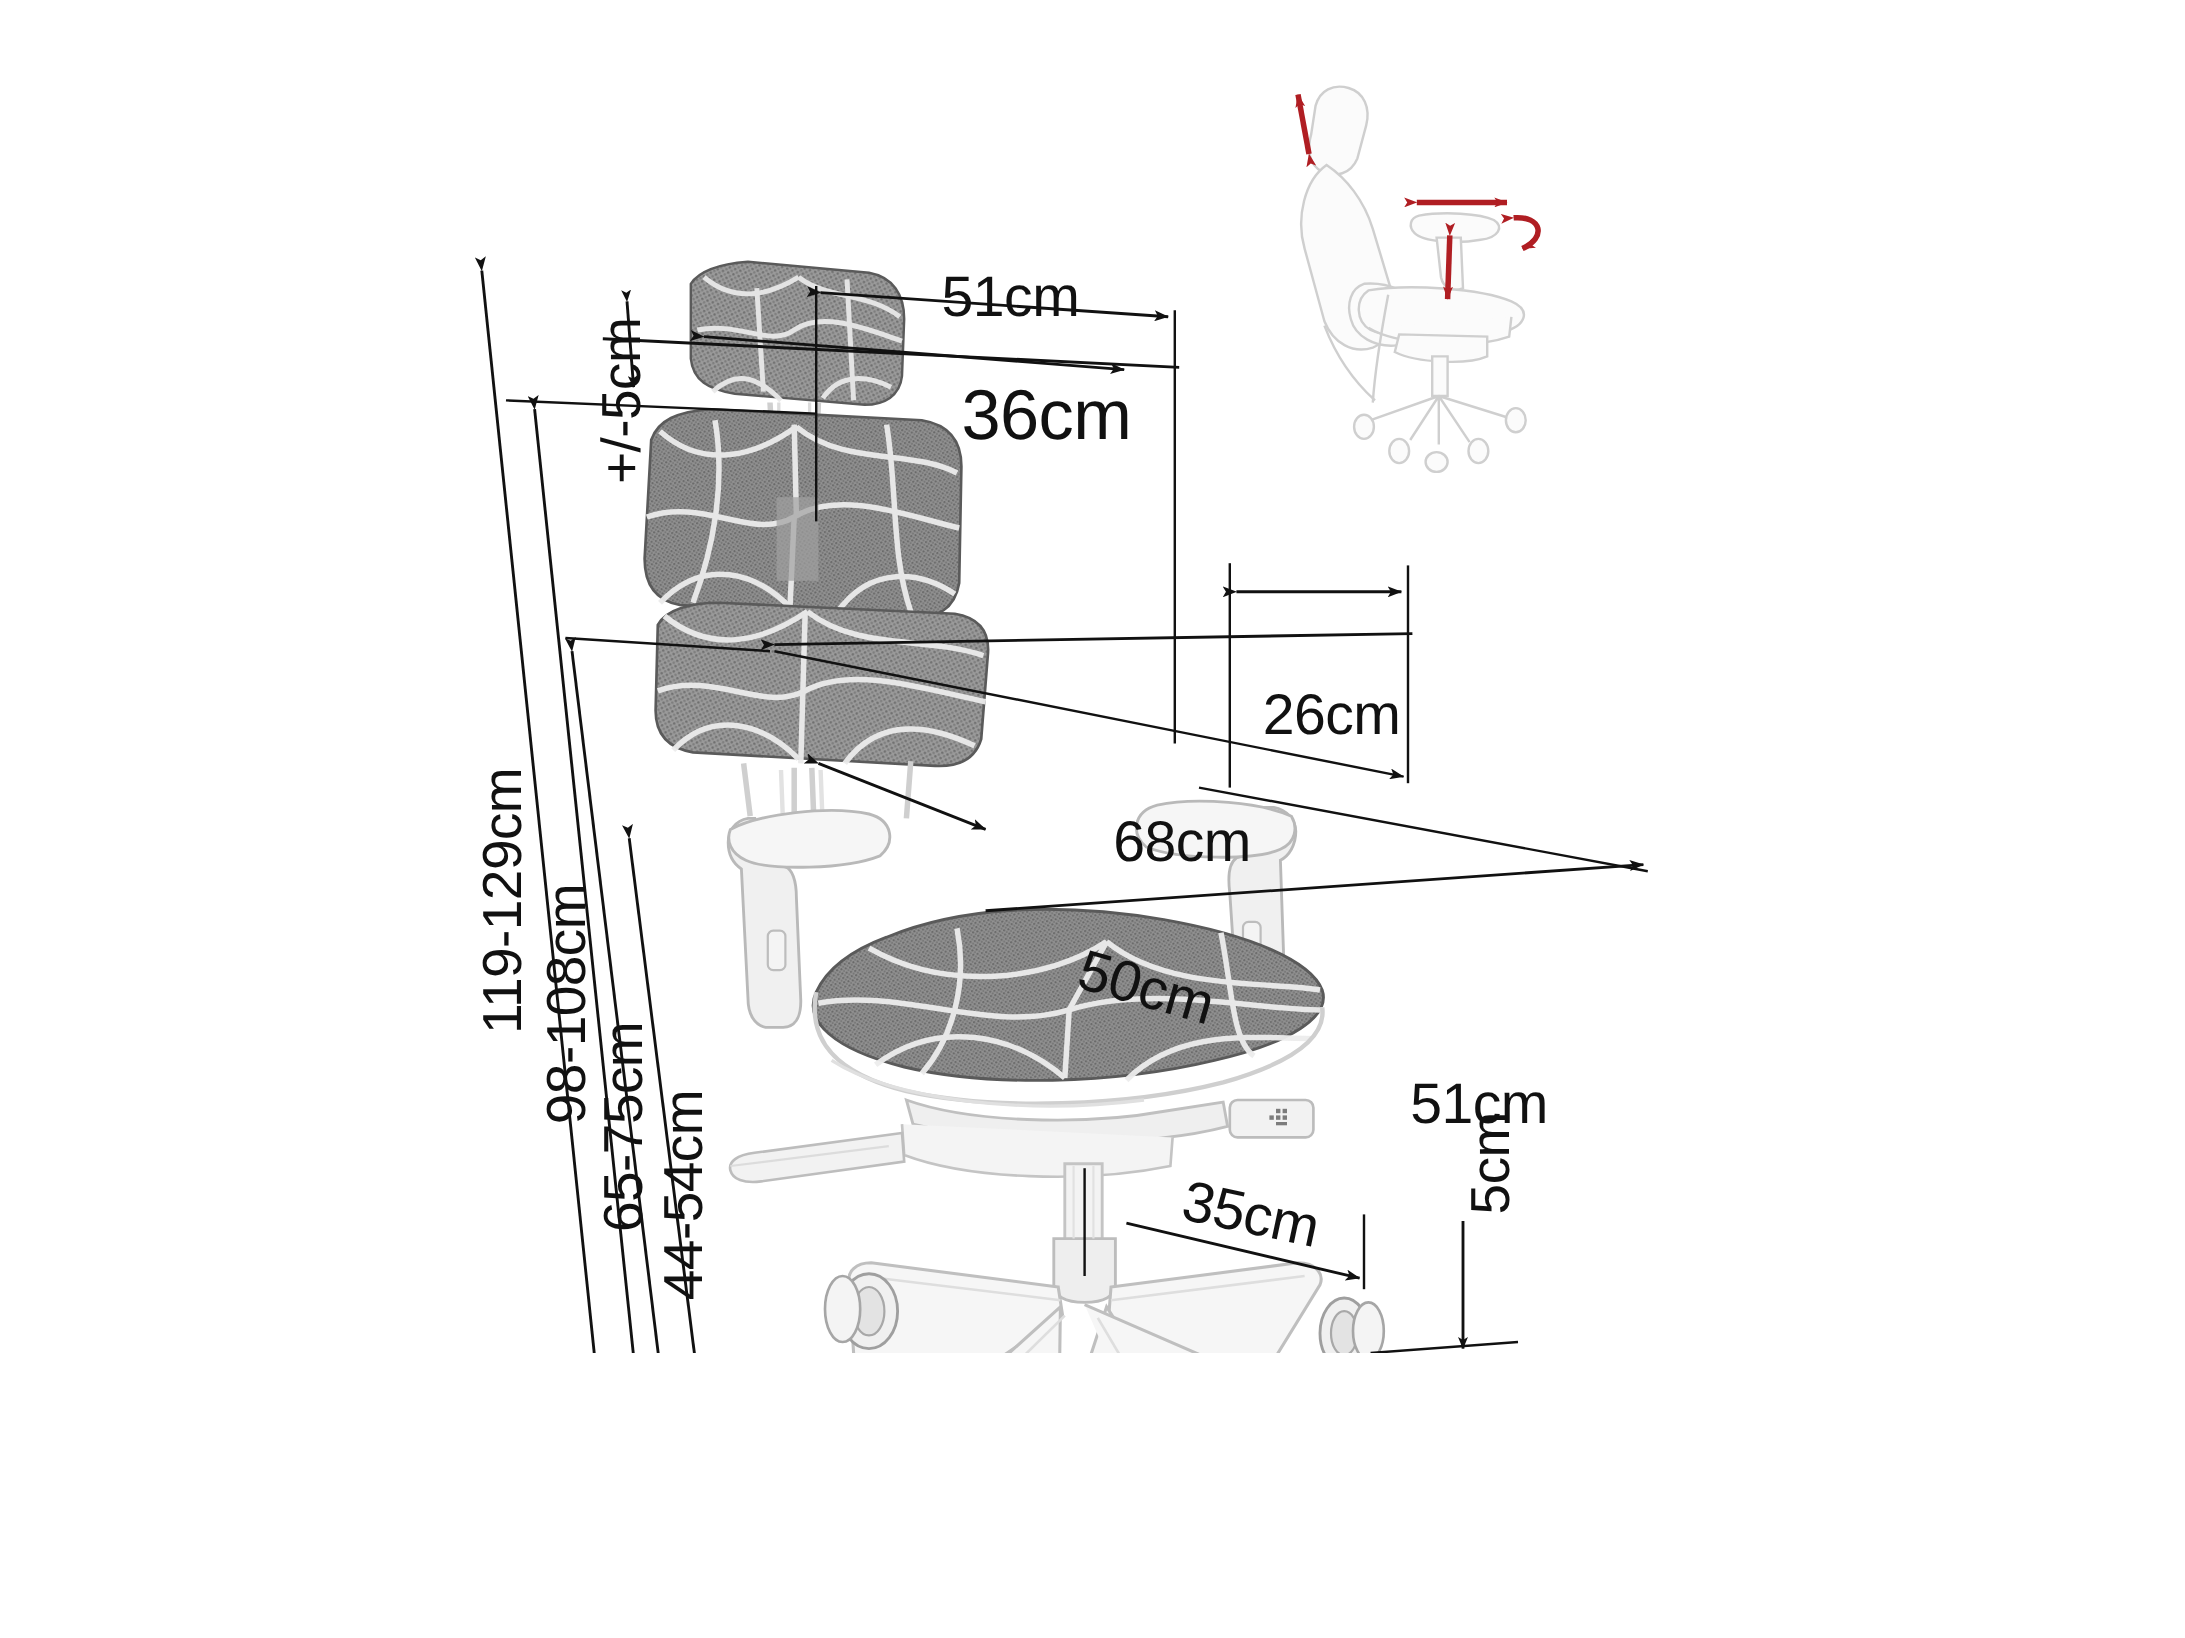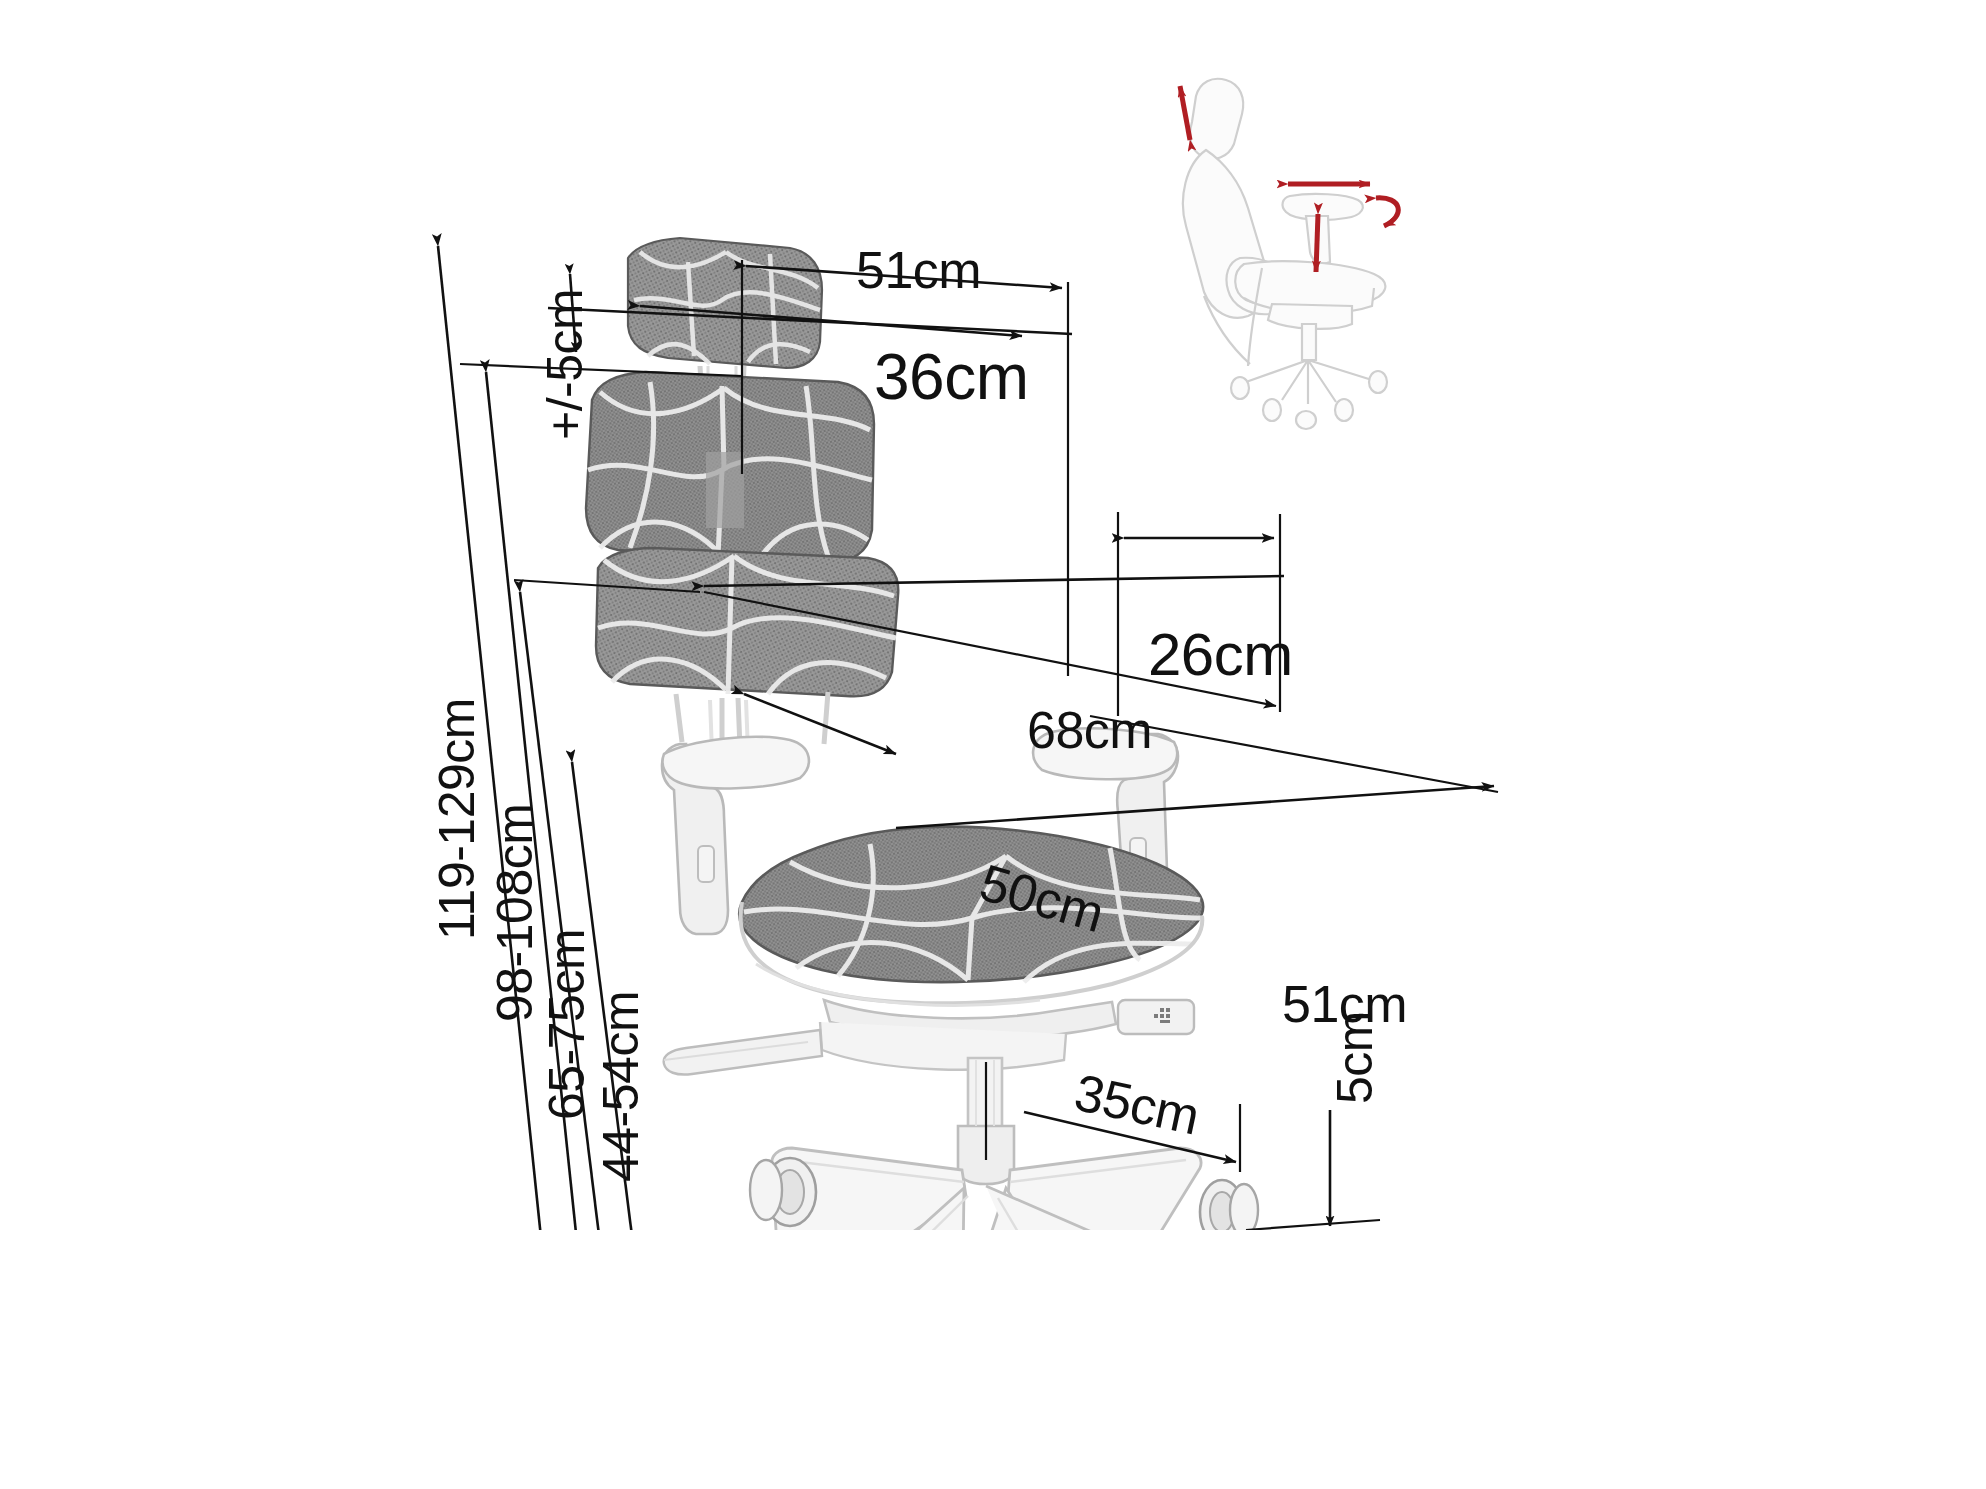--- a/index.html
+++ b/index.html
@@ -296,23 +296,23 @@
     </g>
   </g>
 </svg>
 
 <div class="dimlabel" style="left:856px;top:240px;font-size:52px;">51cm</div>
 
 <div class="dimlabel" style="left:874px;top:340px;font-size:64px;">36cm</div>
 
 <div class="dimlabel rot90" style="left:536px;top:440px;font-size:50px;">+/-5cm</div>
 
-<div class="dimlabel" style="left:1148px;top:620px;font-size:60px;">26cm</div>
-
-<div class="dimlabel" style="left:1012px;top:700px;font-size:52px;margin-left:15px;">68cm</div>
+<div class="dimlabel" style="left:1148px;top:620px;font-size:52px;">26cm</div>
+
+<div class="dimlabel" style="left:1012px;top:736px;font-size:52px;">68cm</div>
 
 <div class="dimlabel" style="left:990px;top:852px;font-size:52px;transform:rotate(16deg);transform-origin:left top;">50cm</div>
 
 <div class="dimlabel" style="left:1282px;top:974px;font-size:52px;">51cm</div>
 
 <div class="dimlabel" style="left:1082px;top:1062px;font-size:52px;transform:rotate(12deg);transform-origin:left top;">35cm</div>
 
 <div class="dimlabel rot90" style="left:1326px;top:1104px;font-size:50px;">5cm</div>
 
 <div class="dimlabel rot90" style="left:428px;top:940px;font-size:50px;">119-129cm</div>

